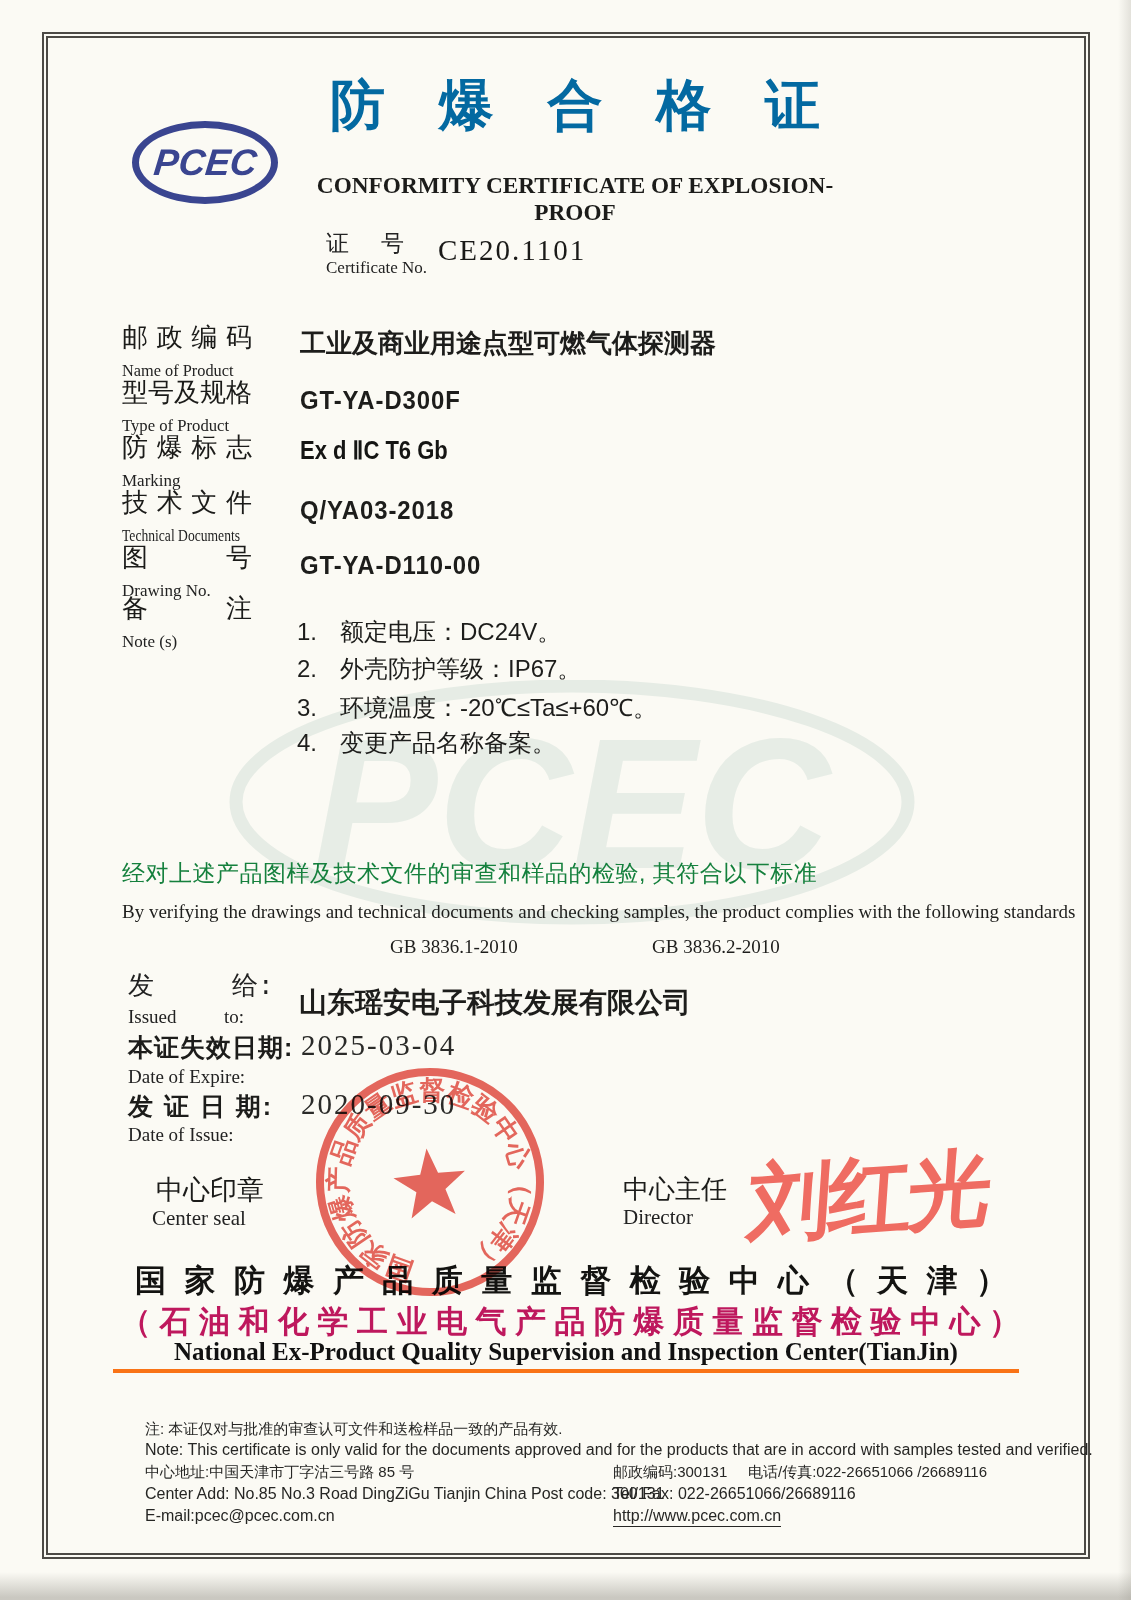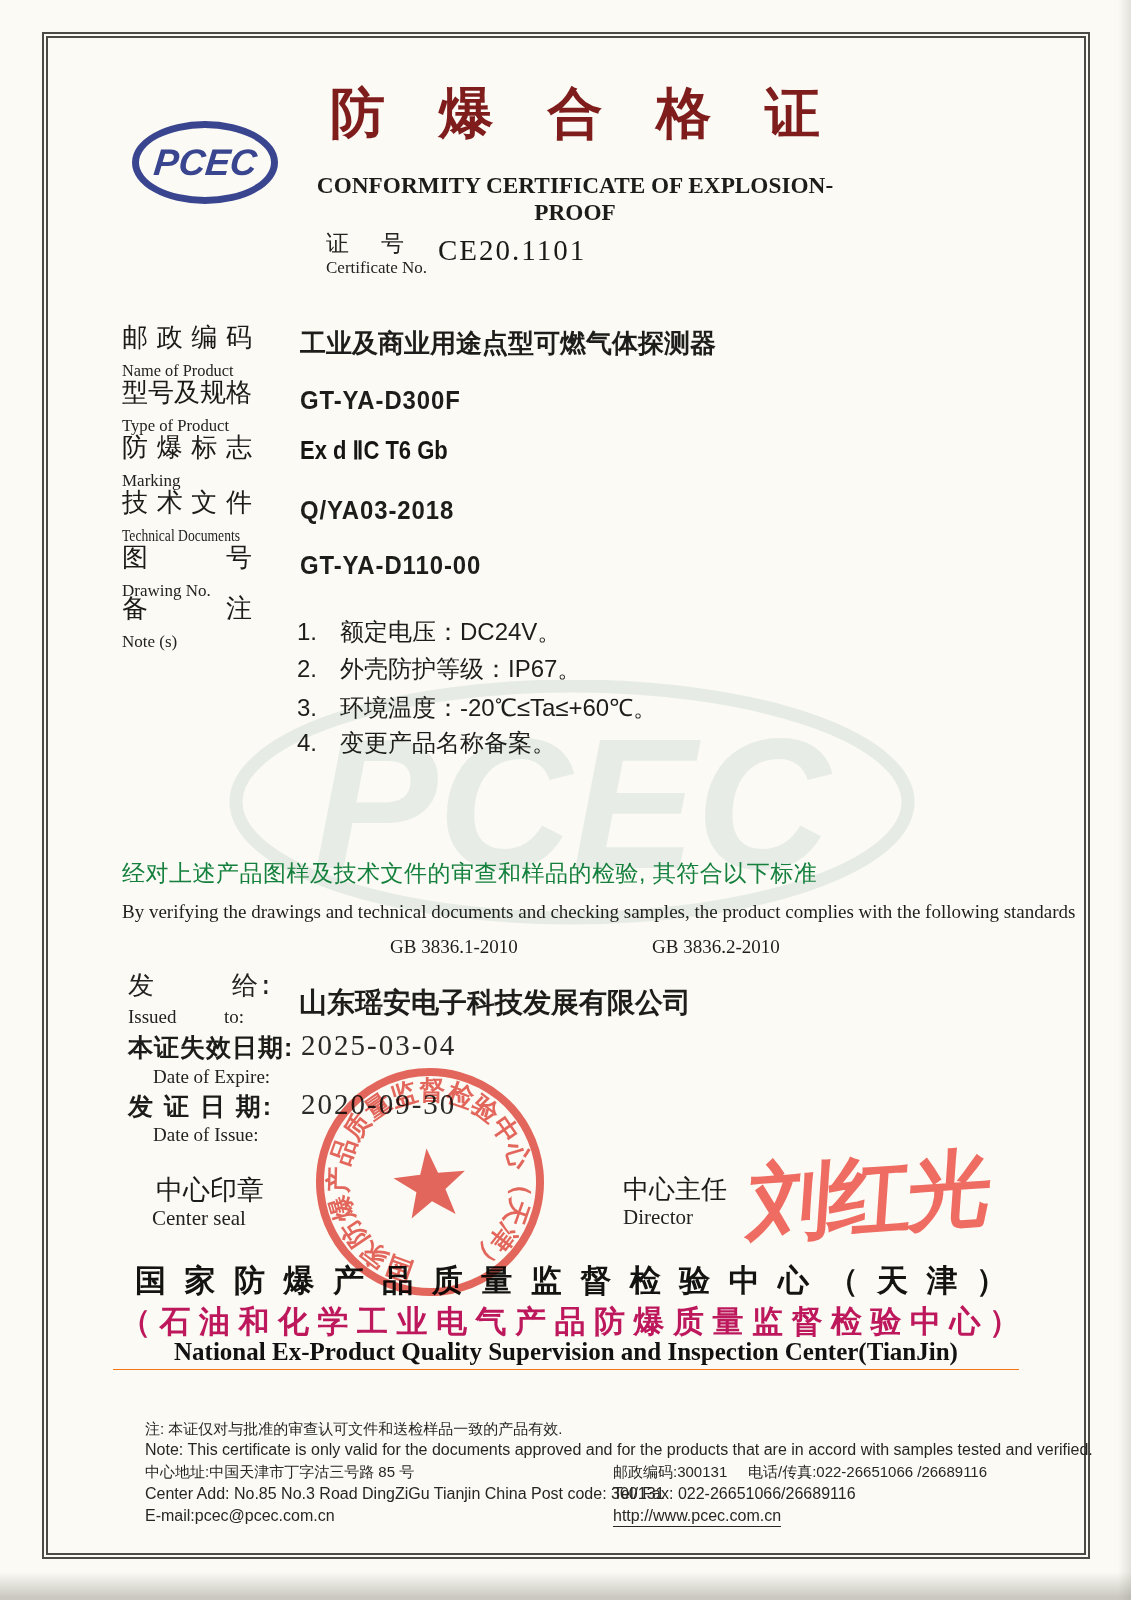--- a/index.html
+++ b/index.html
@@ -5,22 +5,22 @@
   html,body{margin:0;padding:0;background:#e9e7e0;}
   .page{position:relative;width:1131px;height:1600px;background:#fbfaf4;overflow:hidden;
         font-family:"Liberation Sans",sans-serif;color:#222;}
   .frame{position:absolute;left:42px;top:32px;width:1048px;height:1527px;
          border:6px double #4c4a45;box-sizing:border-box;}
   
   .logo{position:absolute;left:132px;top:121px;width:146px;height:83px;border:7px solid #3a4590;
         border-radius:50%;box-sizing:border-box;display:flex;align-items:center;justify-content:center;}
   .logo span{font-size:37px;font-weight:bold;font-style:italic;color:#3a4590;
         letter-spacing:0px;transform:skewX(-6deg);font-family:"Liberation Sans",sans-serif;}
-  .title{position:absolute;left:330px;top:84px;width:490px;font-size:55px;font-weight:bold;
-        font-family:"Liberation Serif",serif;color:#7f1d1d;
+  .title{position:absolute;left:330px;top:76px;width:490px;font-size:55px;font-weight:bold;
+        font-family:"Liberation Serif",serif;color:#0369a1;
         text-align:justify;text-align-last:justify;line-height:1.1;}
   .subtitle{position:absolute;left:292px;top:172px;width:566px;text-align:center;font-size:24px;
         font-weight:bold;font-family:"Liberation Serif",serif;color:#1c1c1a;transform:scaleX(.97);}
   .certno-cn{position:absolute;left:326px;top:228px;width:78px;font-size:23px;
         font-family:"Liberation Serif",serif;text-align:justify;text-align-last:justify;}
   .certno-en{position:absolute;left:326px;top:258px;font-size:17px;font-family:"Liberation Serif",serif;}
   .certno-val{position:absolute;left:438px;top:234px;font-size:29px;letter-spacing:2px;
         font-family:"Liberation Serif",serif;color:#1a1a18;}
   
   .frow{position:absolute;left:122px;width:850px;}
@@ -42,38 +42,38 @@
   .stmt-en{position:absolute;left:122px;top:901px;font-size:19px;font-family:"Liberation Serif",serif;
         white-space:nowrap;color:#1e1e1c;z-index:1;}
   .gb{position:absolute;top:936px;font-size:19px;font-family:"Liberation Serif",serif;color:#1d1d1b;}
   
   .iss-cn{position:absolute;left:128px;top:968px;font-size:26px;font-family:Liberation Mono, monospace;}
   .iss-en{position:absolute;left:128px;top:1006px;width:116px;font-size:19px;
         font-family:"Liberation Serif",serif;text-align:justify;text-align-last:justify;}
   .iss-val{position:absolute;left:299px;top:984px;font-size:28px;font-weight:bold;color:#1d1d1b;}
   .d-cn{position:absolute;left:128px;font-size:25px;font-weight:bold;color:#1c1c1a;font-family:"Liberation Sans",sans-serif;}
   .d-val{position:absolute;left:301px;font-size:29px;letter-spacing:2px;font-family:"Liberation Serif",serif;color:#2a2a28;}
-  .d-en{position:absolute;left:128px;font-size:19px;font-family:"Liberation Serif",serif;margin-left:25px;}
+  .d-en{position:absolute;left:128px;font-size:19px;font-family:"Liberation Serif",serif;}
   
   .seal{position:absolute;left:304px;top:1056px;z-index:3;mix-blend-mode:multiply;}
   .seal-lab-cn{position:absolute;left:156px;top:1172px;font-size:27px;color:#1c1c1a;z-index:1;}
   .seal-lab-en{position:absolute;left:152px;top:1206px;font-size:21px;font-family:"Liberation Serif",serif;z-index:1;}
   .dir-lab-cn{position:absolute;left:623px;top:1172px;font-size:26px;color:#1c1c1a;}
   .dir-lab-en{position:absolute;left:623px;top:1205px;font-size:21px;font-family:"Liberation Serif",serif;}
   .signature{position:absolute;left:748px;top:1138px;width:280px;font-size:84px;font-weight:bold;
         color:#ee6156;transform:rotate(-4deg) skewX(-8deg);letter-spacing:-4px;z-index:3;
         opacity:.92;white-space:nowrap;}
   
   .org1{position:absolute;left:135px;top:1260px;width:872px;font-size:31px;font-weight:bold;
         font-family:"Liberation Serif",serif;color:#131311;text-align:justify;text-align-last:justify;z-index:1;}
   .org2{position:absolute;left:120px;top:1301px;width:900px;font-size:31px;font-weight:bold;
         font-family:"Liberation Serif",serif;color:#be185d;text-align:justify;text-align-last:justify;z-index:1;}
   .org3{position:absolute;left:113px;top:1338px;width:906px;text-align:center;font-size:25px;
         font-weight:bold;font-family:"Liberation Serif",serif;color:#111;
-        border-bottom:1px solid #f97316;padding-bottom:3px;z-index:1;}
+        border-bottom:4px solid #f97316;padding-bottom:3px;z-index:1;}
   
   .ft{position:absolute;white-space:nowrap;color:#262624;}
   .ft-cn{font-size:15px;font-family:"Liberation Sans",sans-serif;}
   .ft-en{font-size:16px;font-family:Liberation Sans, sans-serif;}
   .underline{border-bottom:1.5px solid #262624;padding-bottom:1px;}
   
   .scan-bottom{position:absolute;left:0;top:1572px;width:1131px;height:28px;z-index:4;
         background:linear-gradient(180deg,rgba(122,119,110,0) 0%,rgba(122,119,110,.38) 90%);}
   .scan-right{position:absolute;left:1118px;top:0;width:13px;height:1600px;z-index:4;
         background:linear-gradient(90deg,rgba(140,137,128,0) 0%,rgba(140,137,128,.22) 100%);}

